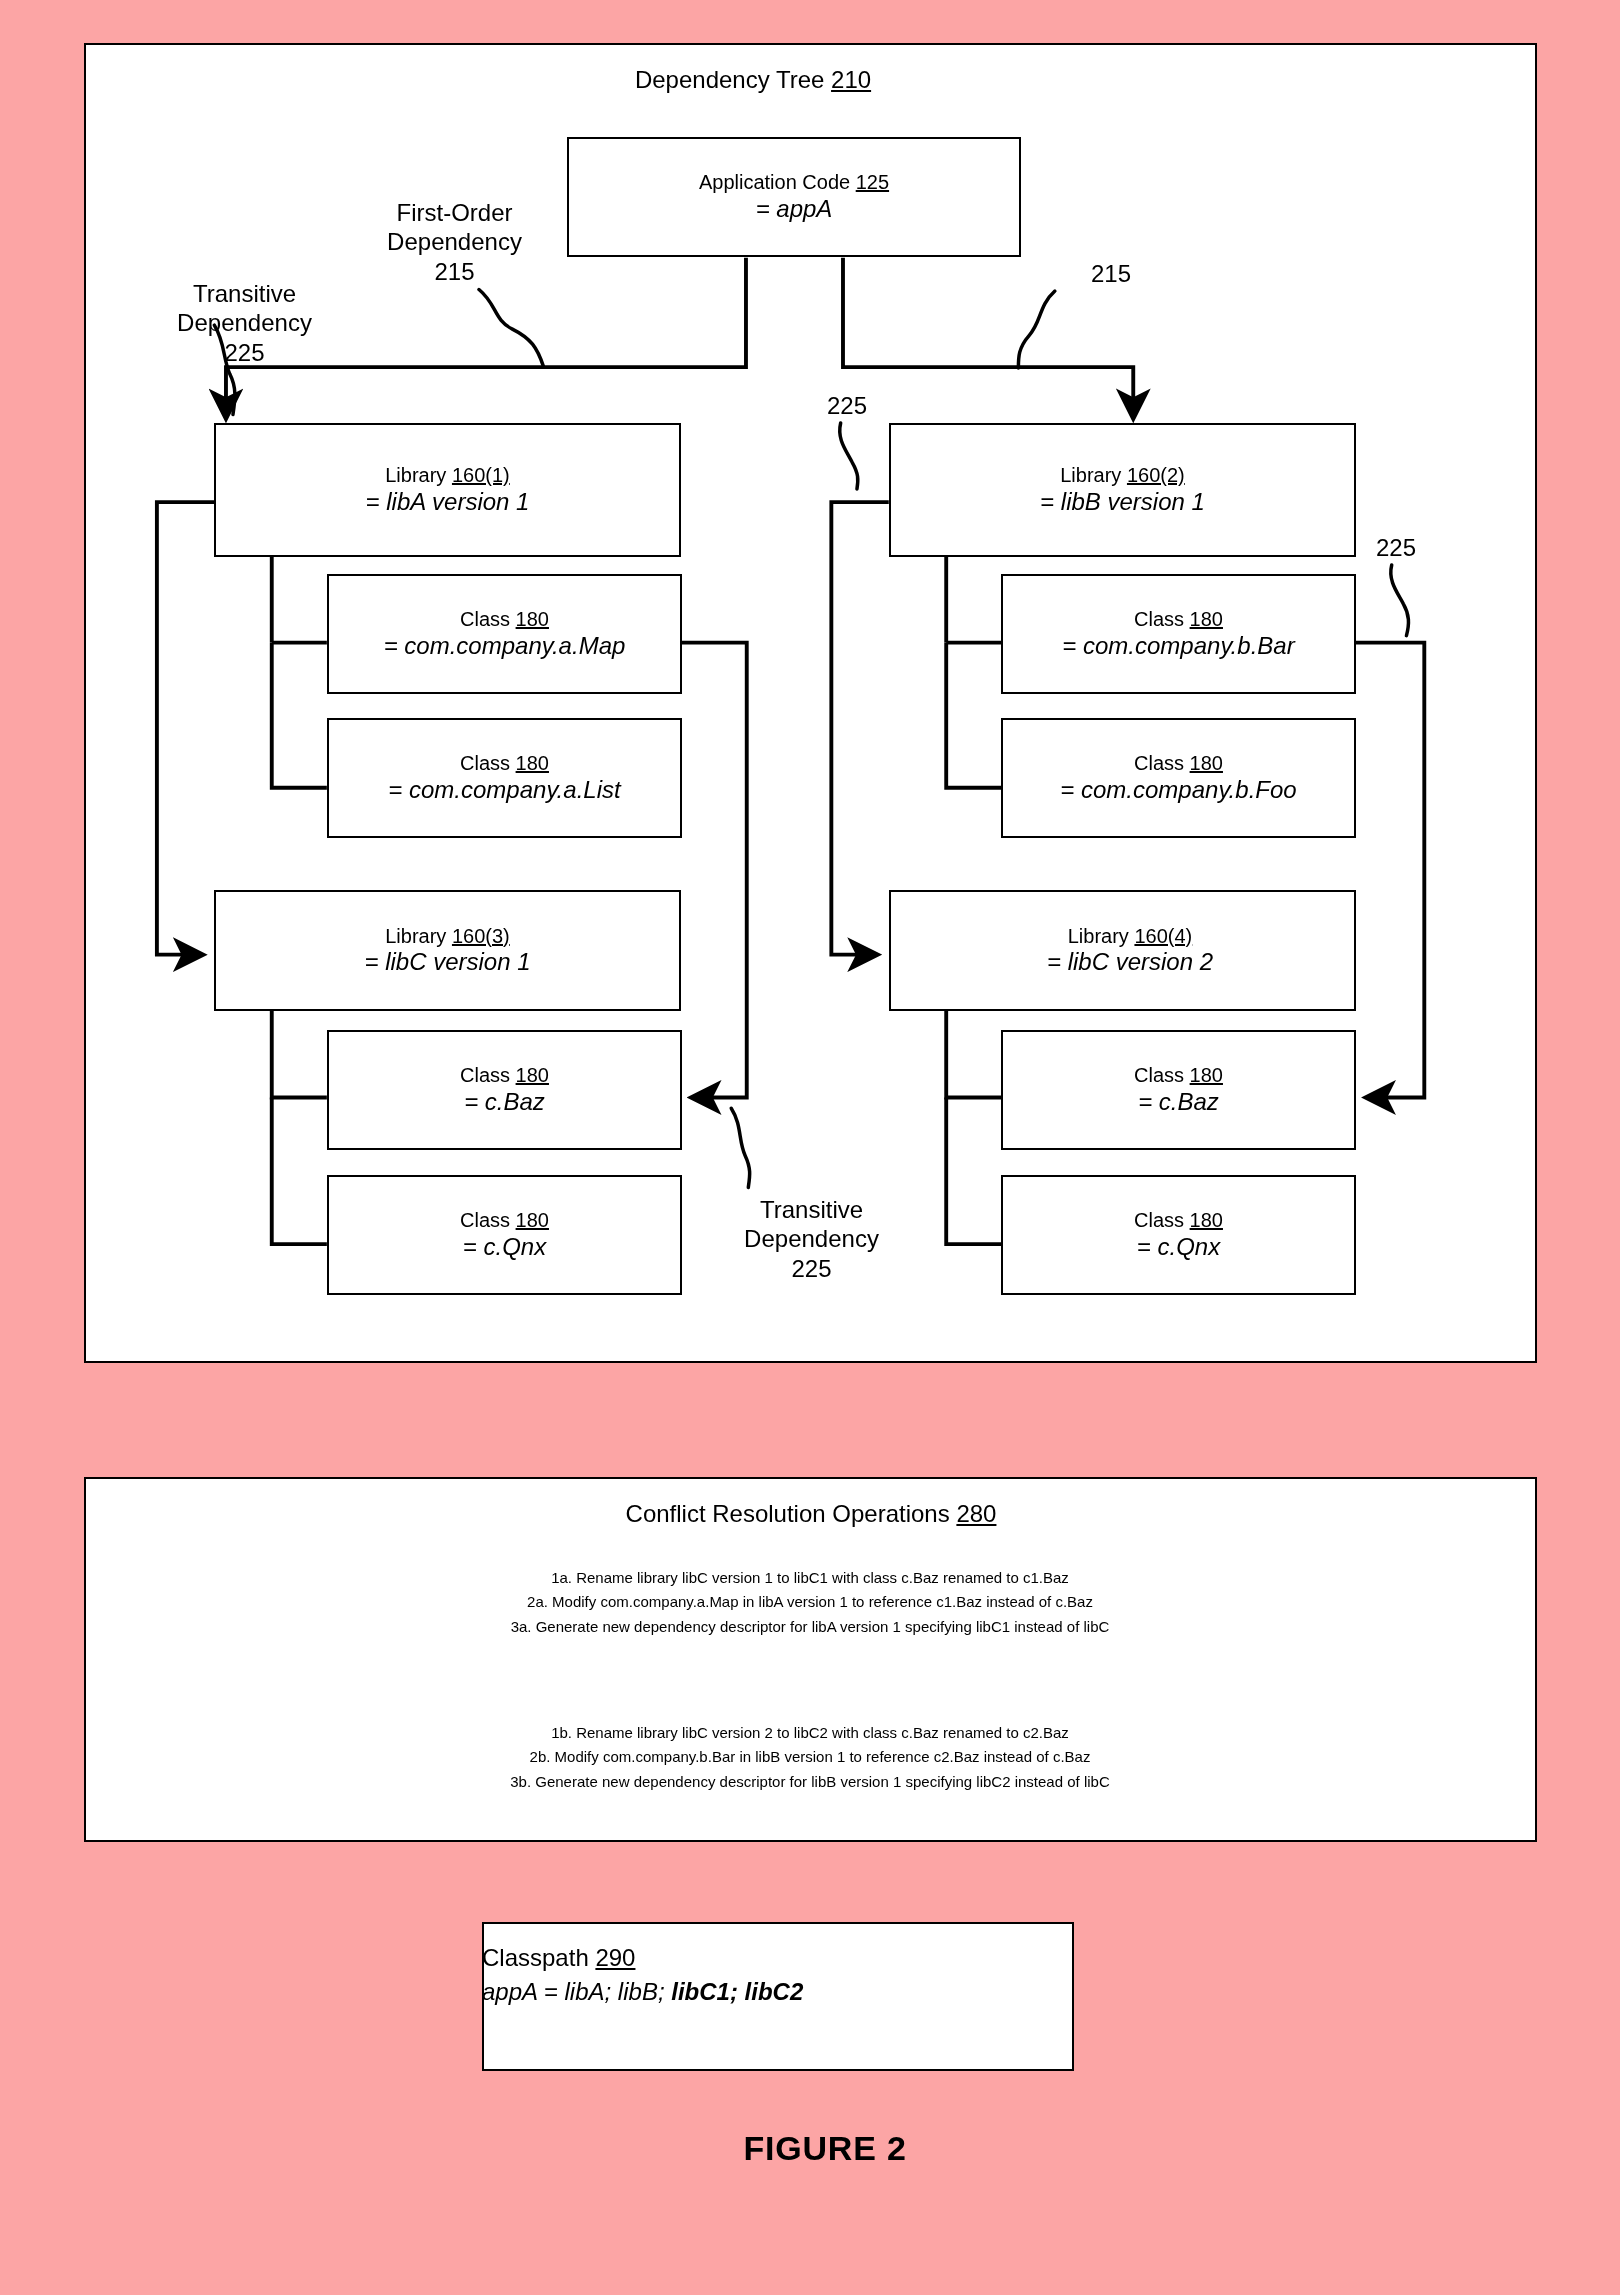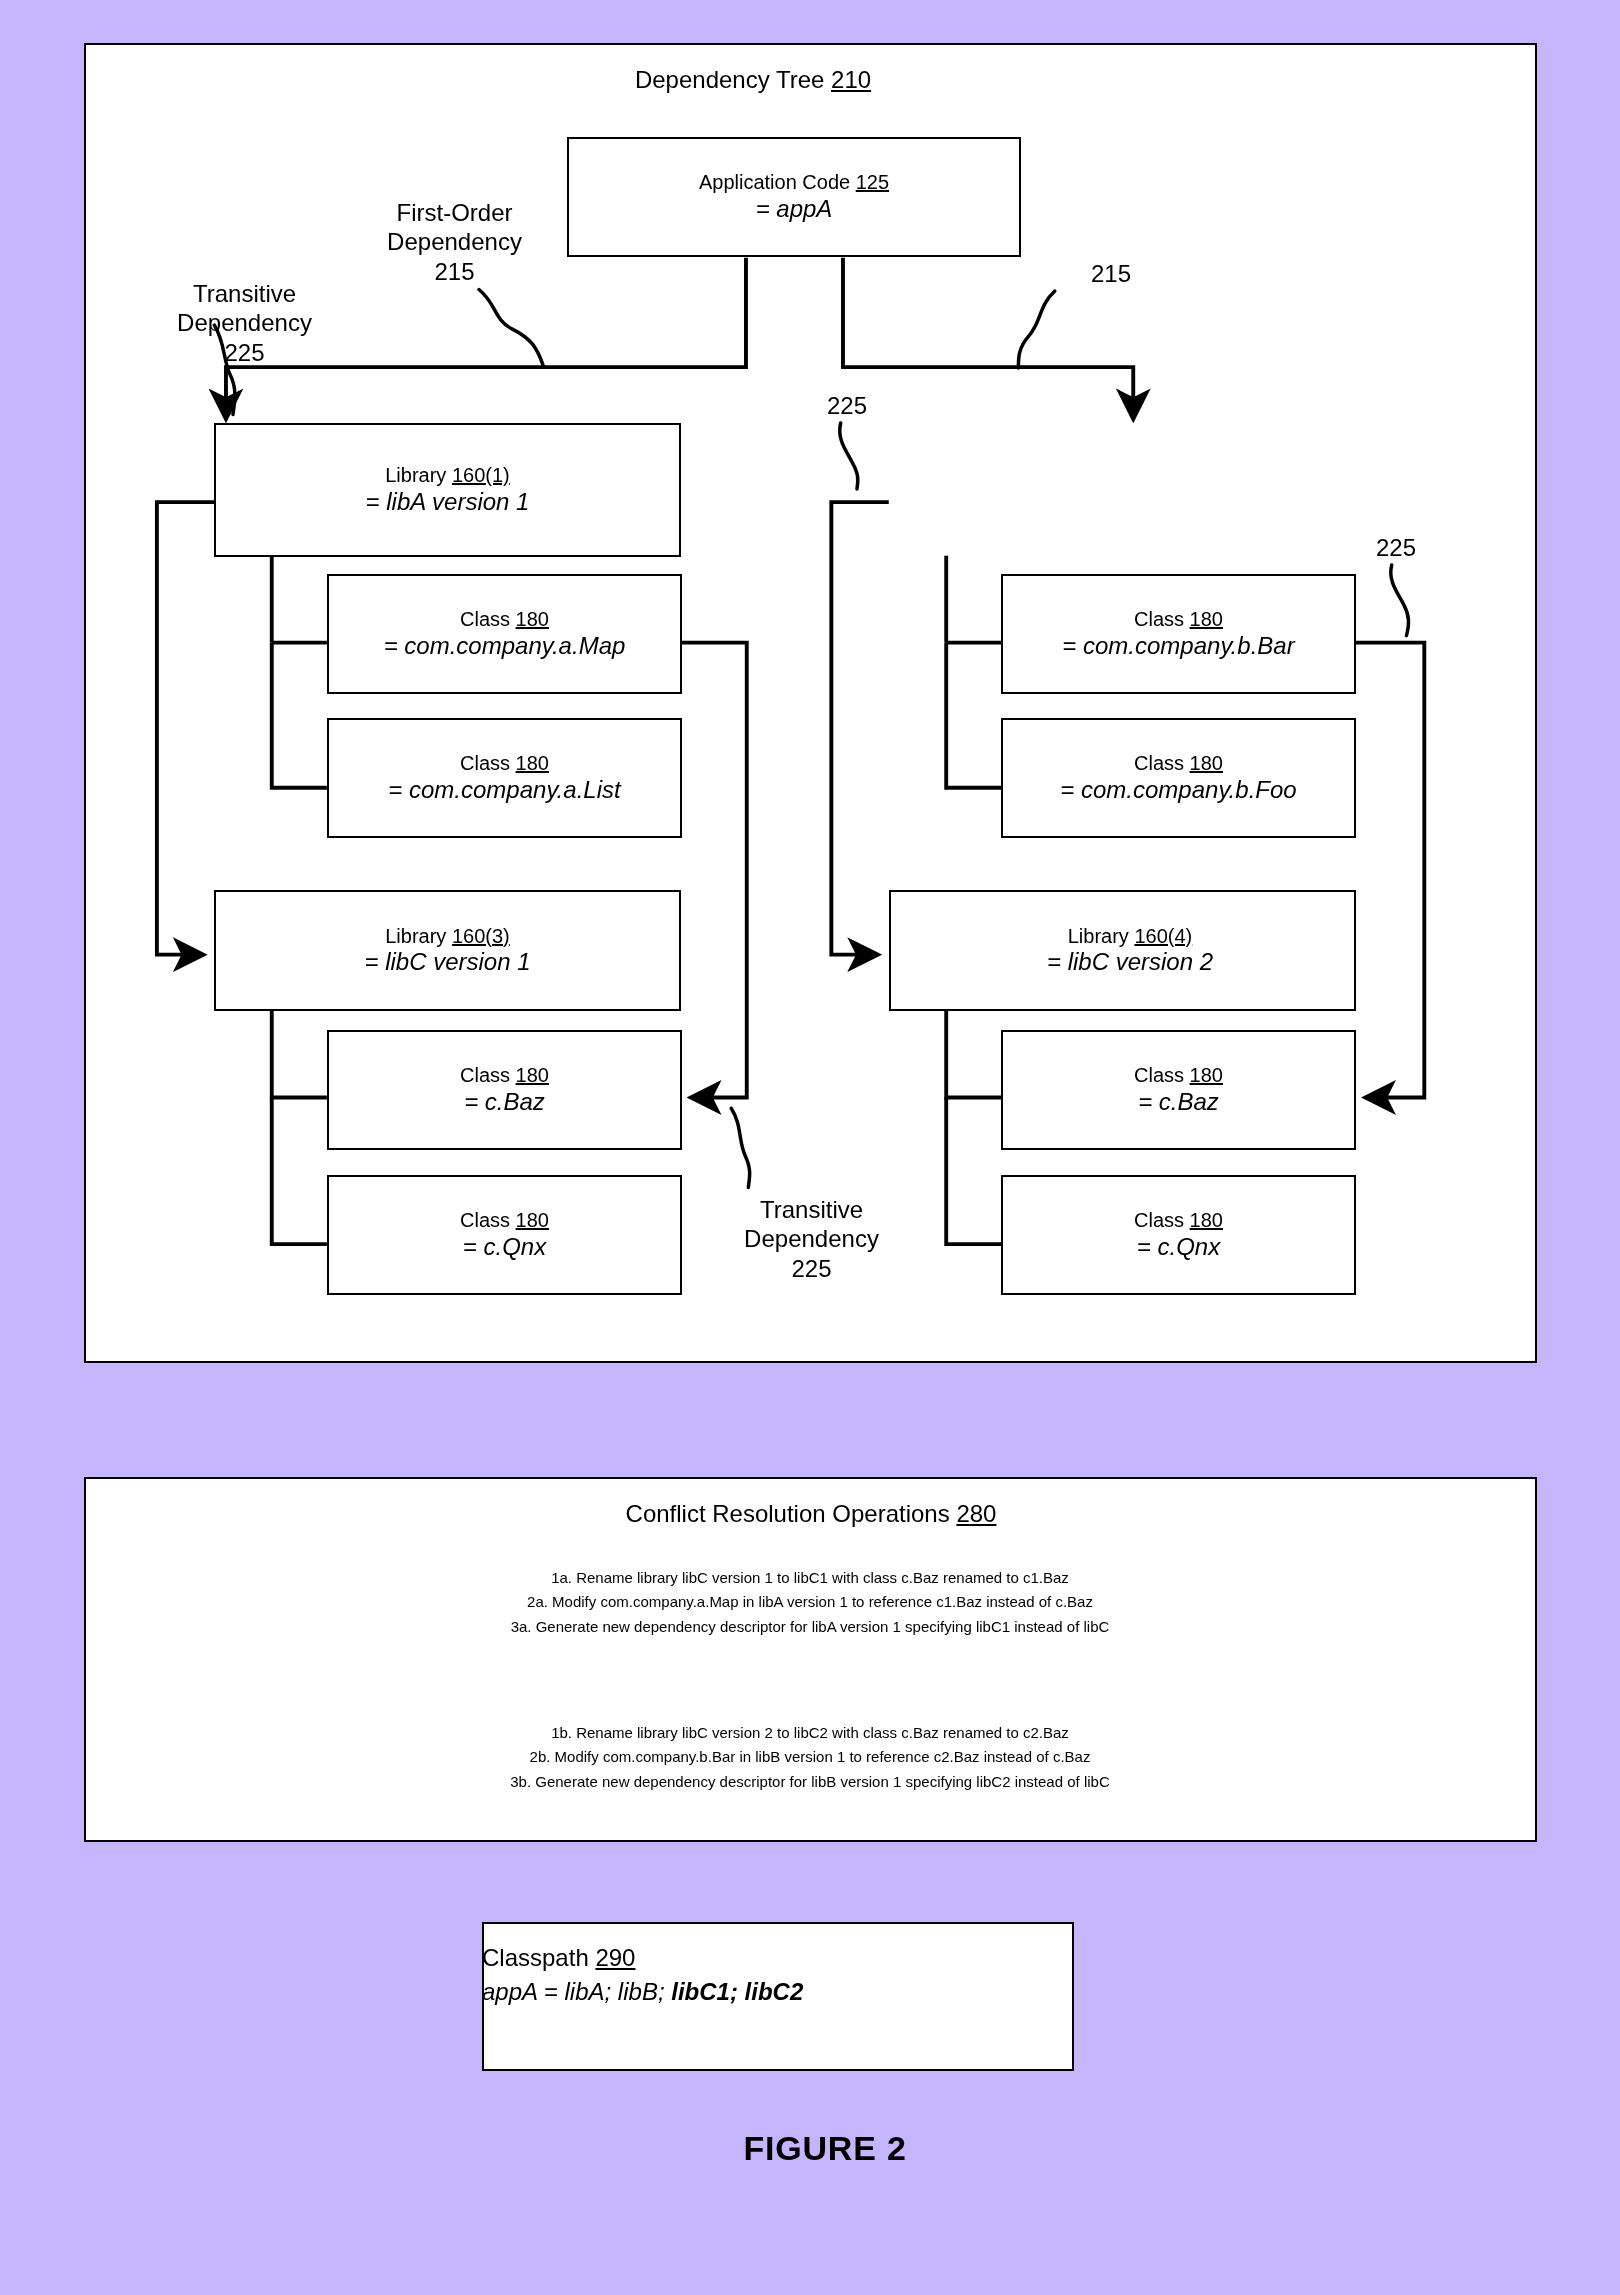--- a/index.html
+++ b/index.html
@@ -9,21 +9,21 @@
     background: #ffffff;
   }
   body {
     font-family: "Liberation Sans", sans-serif;
     color: #000000;
   }
   #fig {
     position: relative;
     width: 1620px;
     height: 2295px;
-    background: #c4b5fd;
+    background: #fca5a5;
     overflow: hidden;
   }
 
   
   .abs { position: absolute; box-sizing: border-box; }
 
   .panel {
     border: 2.3px solid #000;
     background: #fff;
   }
@@ -210,20 +210,27 @@
   </div>
 
   <div class="abs node" style="left:327px; top:1175px; width:355px; height:120px;">
     <div class="l1">
       <span>Class</span>
       <span class="num">180</span>
     </div>
     <div class="l2">= c.Qnx</div>
   </div>
 
+  <div class="abs node" style="left:889px; top:423px; width:467px; height:134px;">
+    <div class="l1">
+      <span>Library</span>
+      <span class="num">160(2)</span>
+    </div>
+    <div class="l2">= libB version 1</div>
+  </div>
 
   <div class="abs node" style="left:1001px; top:574px; width:355px; height:120px;">
     <div class="l1">
       <span>Class</span>
       <span class="num">180</span>
     </div>
     <div class="l2">= com.company.b.Bar</div>
   </div>
 
   <div class="abs node" style="left:1001px; top:718px; width:355px; height:120px;">

